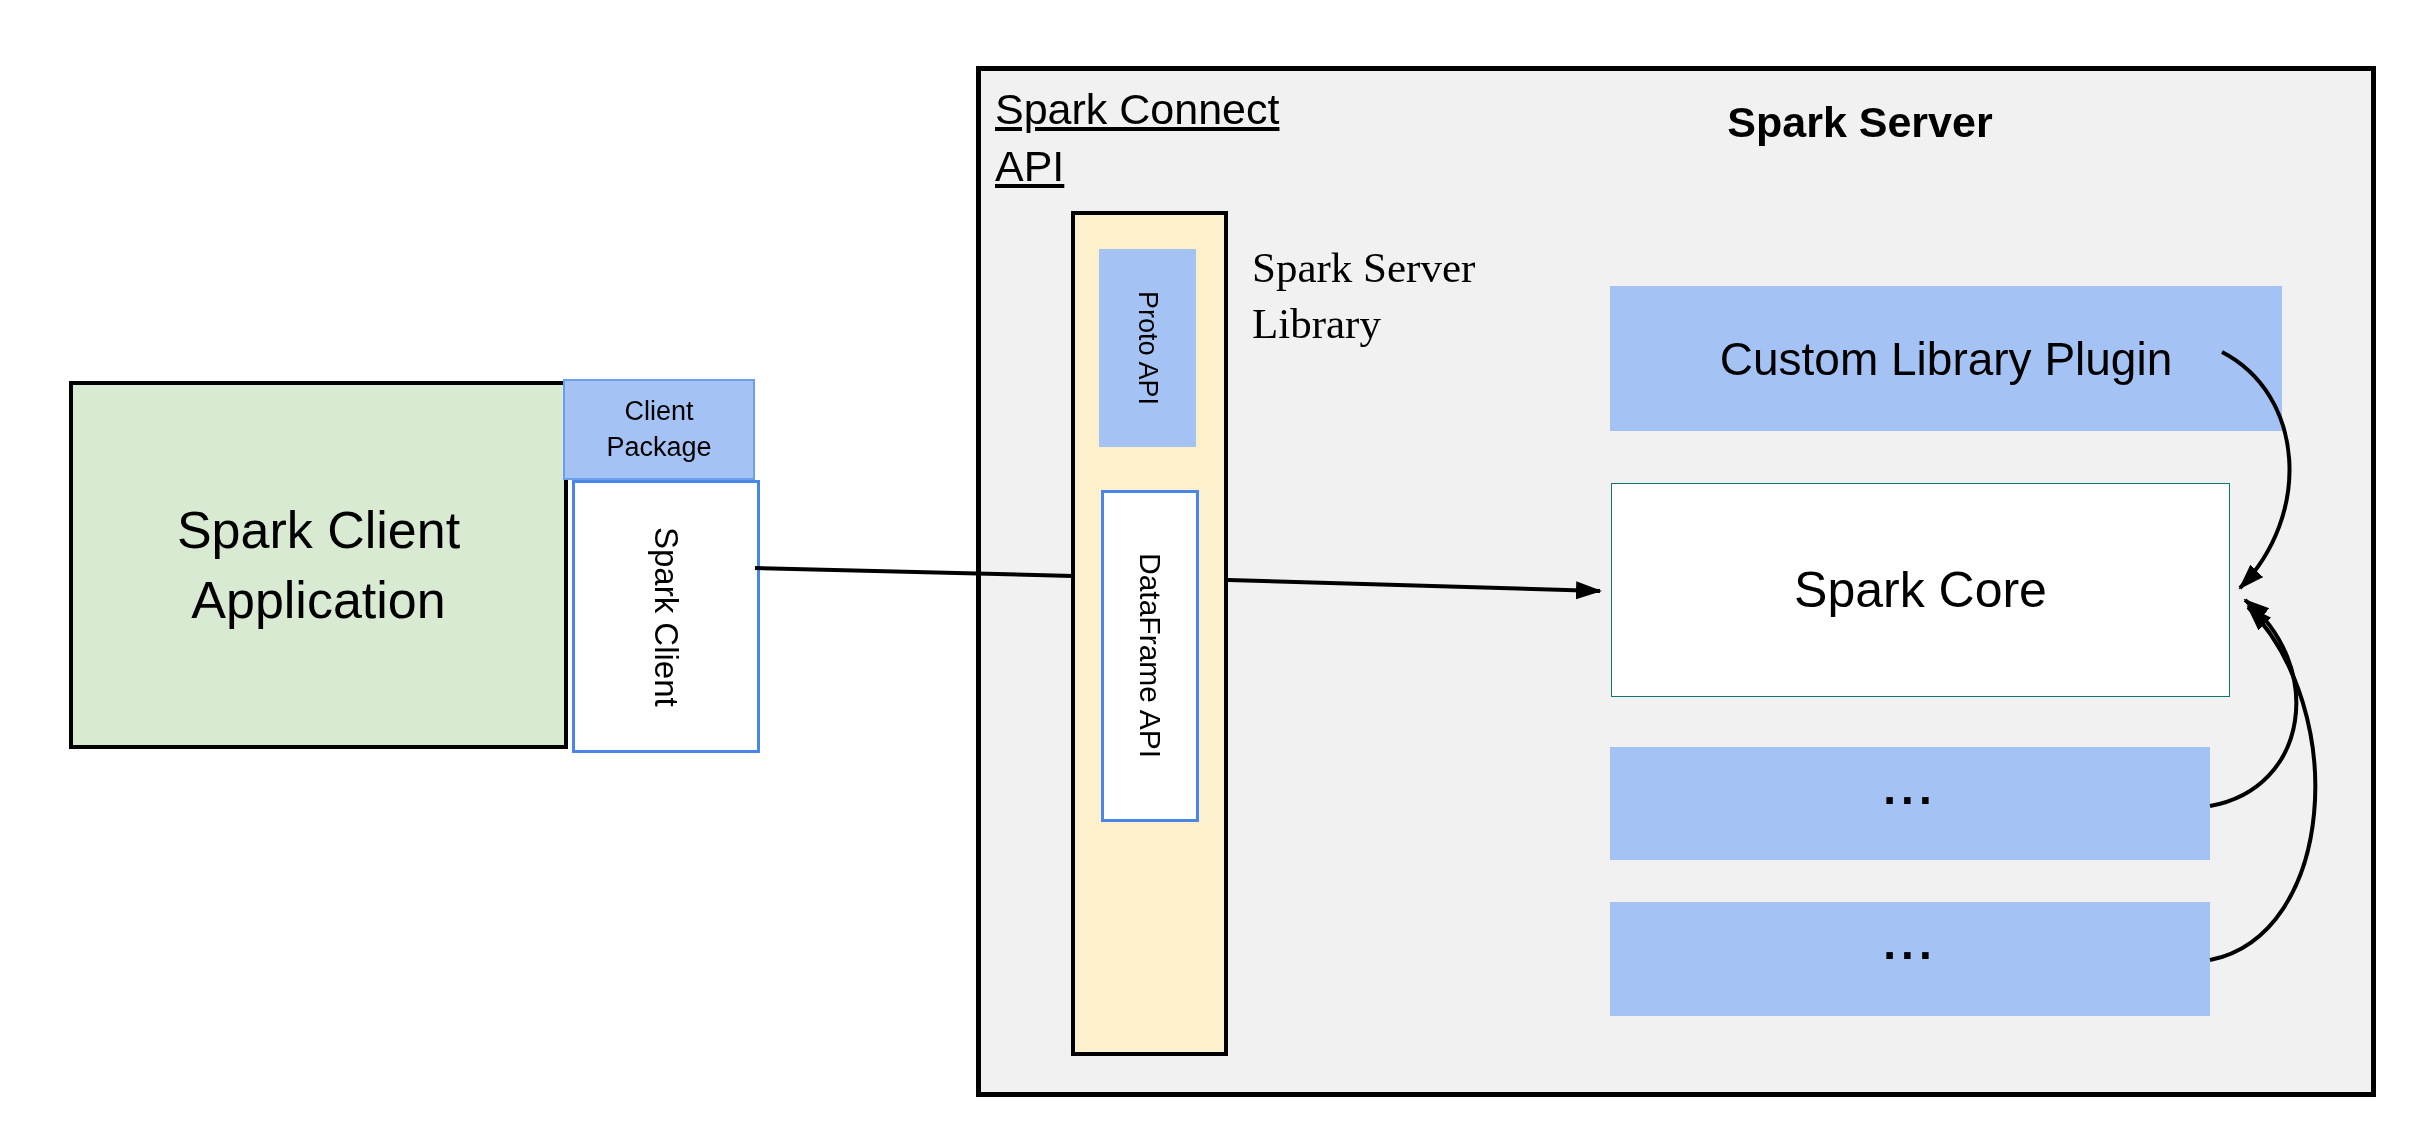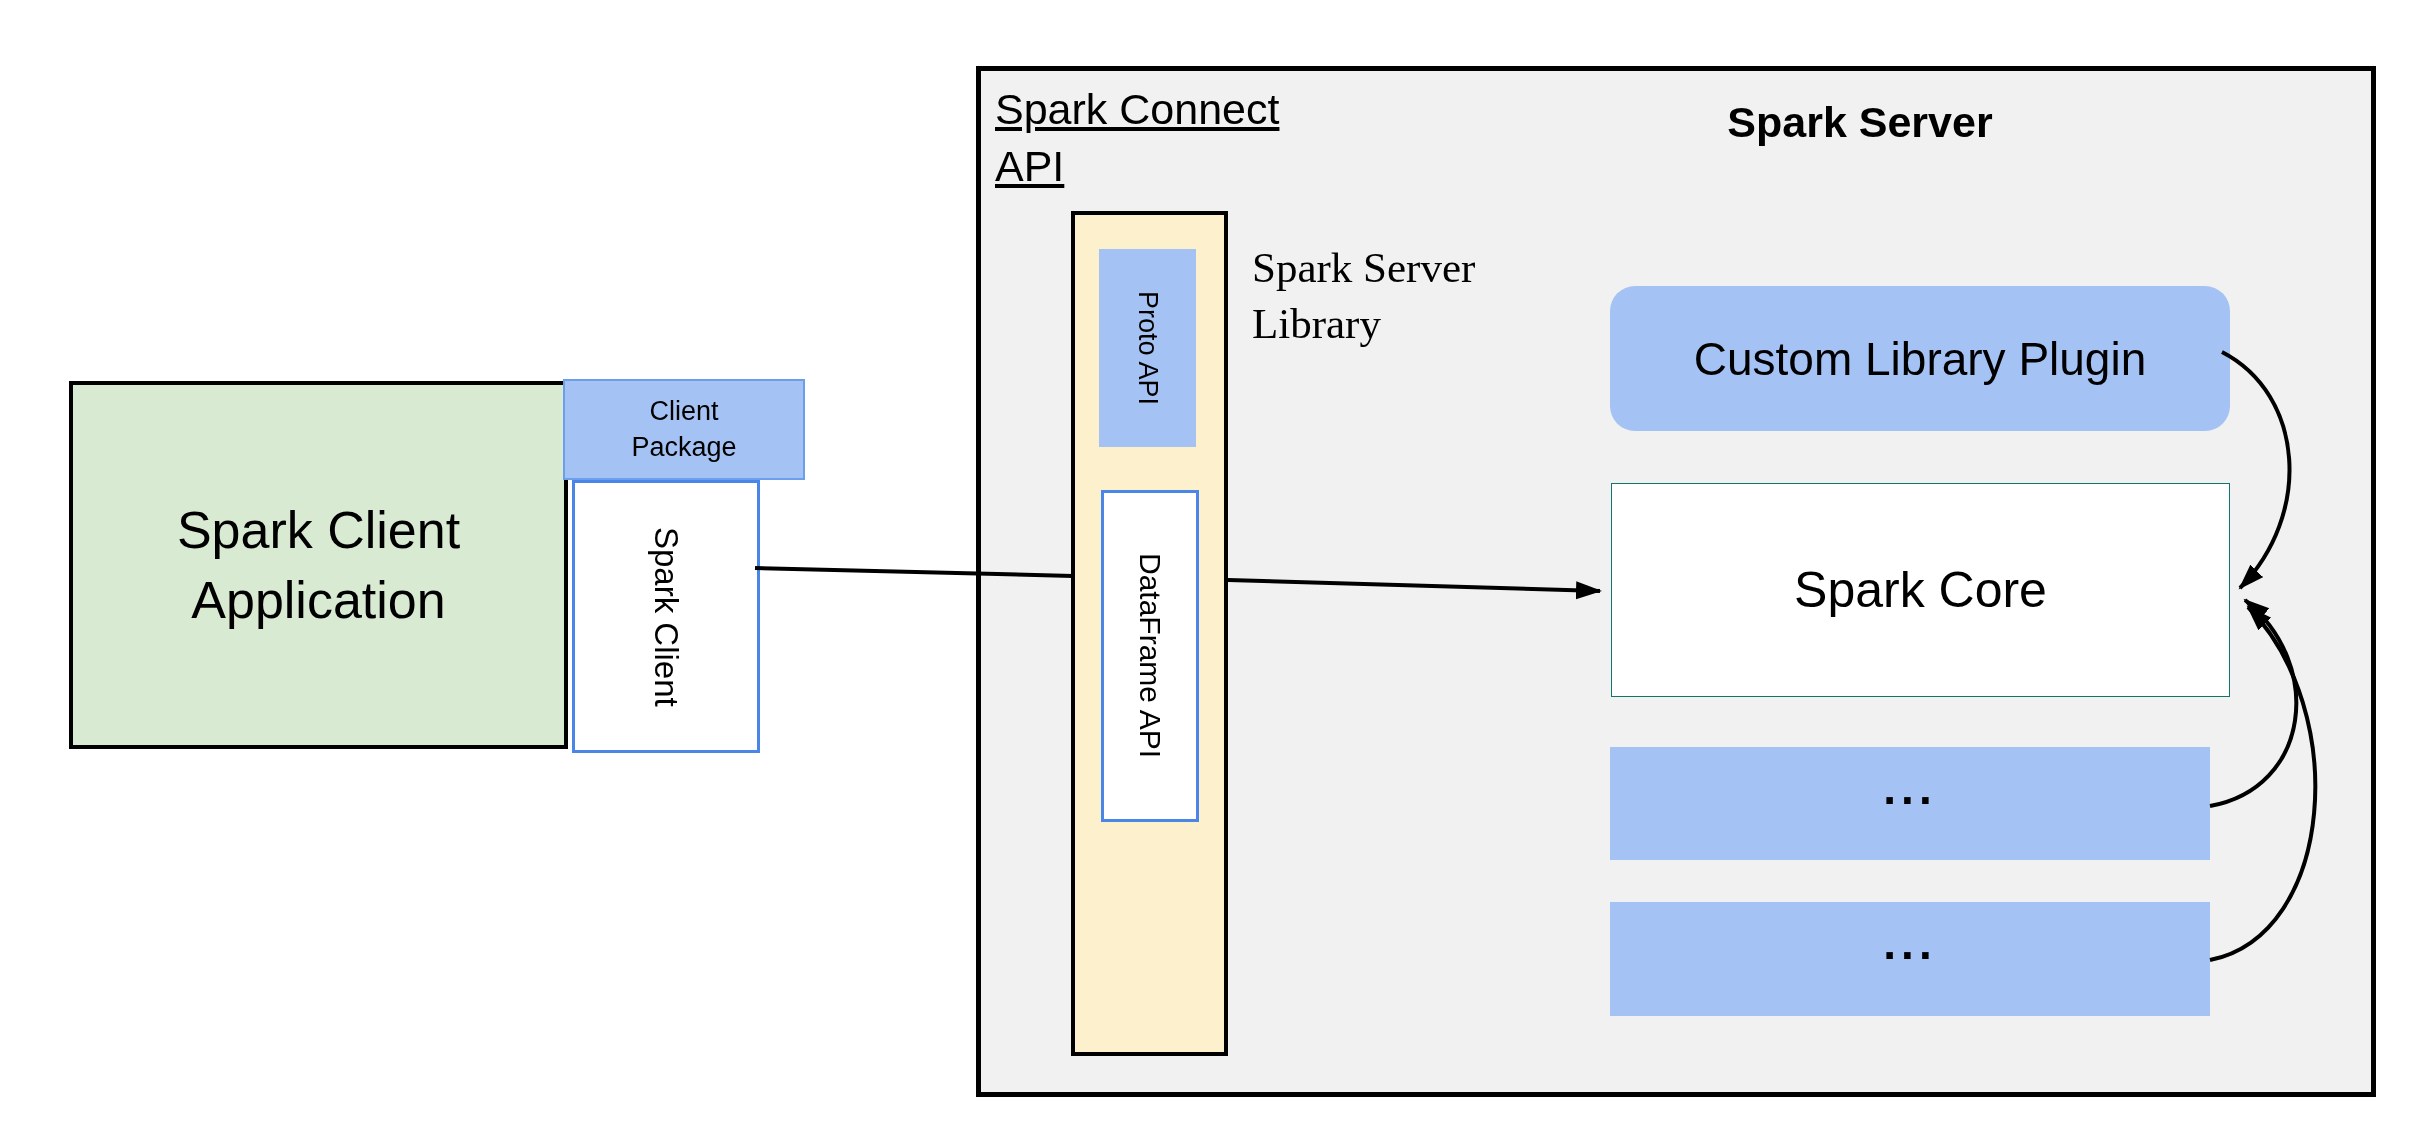--- a/index.html
+++ b/index.html
@@ -27,21 +27,21 @@
   }
 
   
   .client-app {
     left: 69px; top: 381px; width: 499px; height: 368px;
     background: #d9ead3; border: 4px solid #000000;
     font-size: 52px; line-height: 1.35; text-align: center; justify-content: center;
   }
   .client-app .inner { width: 420px; }
   .client-package {
-    left: 563px; top: 379px; width: 242px; height: 101px;
+    left: 563px; top: 379px; width: 192px; height: 101px;
     background: #a4c2f4; border: 2px solid #6d9eeb;
     font-size: 27px; line-height: 1.3; text-align: center;
   }
   .client-package .inner { width: 140px; }
   .spark-client {
     left: 572px; top: 480px; width: 188px; height: 273px;
     background: #ffffff; border: 3px solid #4a86e8;
   }
   .v-text {
     writing-mode: vertical-rl; text-orientation: mixed;
@@ -64,22 +64,22 @@
     background: #ffffff; border: 3px solid #4a86e8;
   }
   .dataframe-api .v-text { font-size: 30px; }
   .library-caption {
     left: 1252px; top: 240px; width: 310px;
     font-size: 43px; line-height: 1.3; text-align: left; font-family: Liberation Serif, serif;
   }
 
   
   .custom-plugin {
-    left: 1610px; top: 286px; width: 620px; height: 145px;
-    background: #a4c2f4; font-size: 46px; text-align: center; border-radius: 25px;
+    left: 1610px; top: 286px; width: 672px; height: 145px;
+    background: #a4c2f4; font-size: 46px; text-align: center;
   }
   .spark-core {
     left: 1611px; top: 483px; width: 619px; height: 214px;
     background: #ffffff; border: 1px solid #0f766e;
     font-size: 50px; text-align: center;
   }
   .plugin-slot-1 { top: 747px; height: 113px; }
   .plugin-slot-2 { top: 902px; height: 114px; }
   .plugin-slot {
     left: 1610px; width: 600px;

